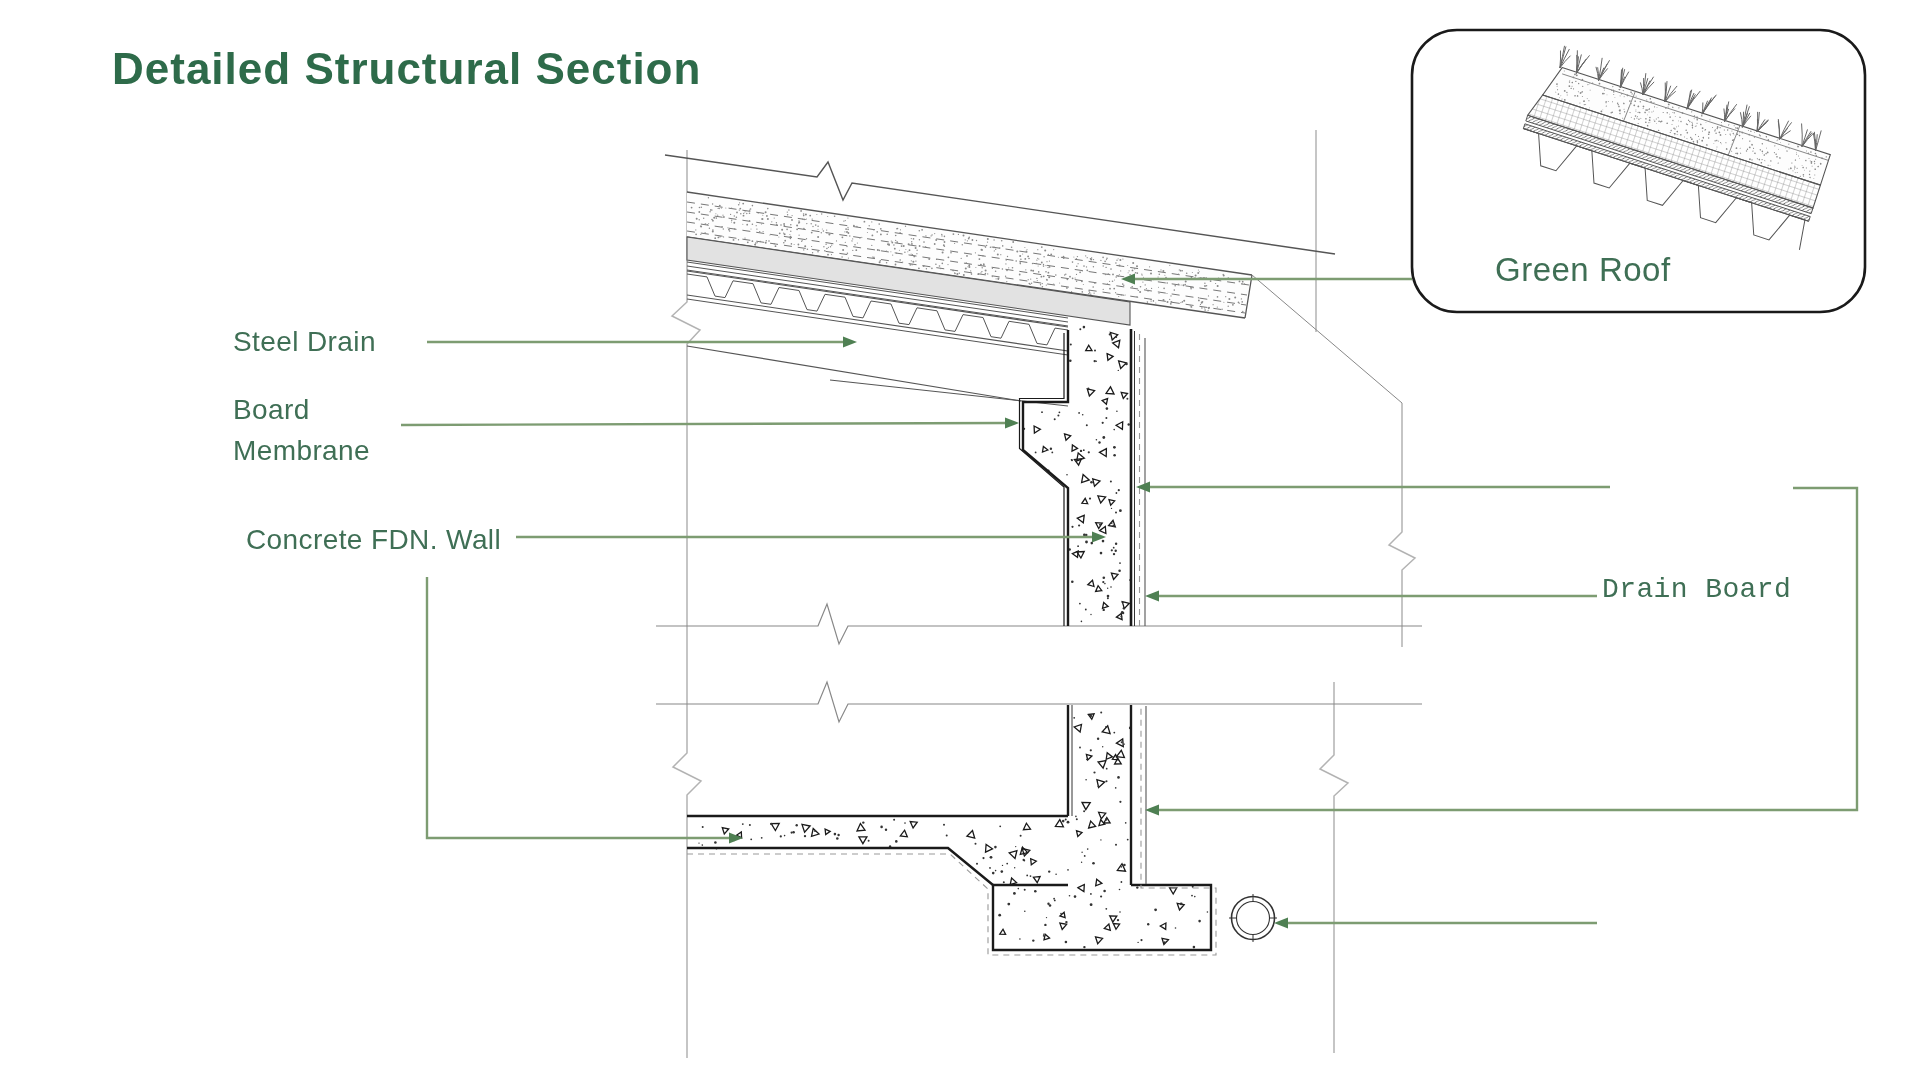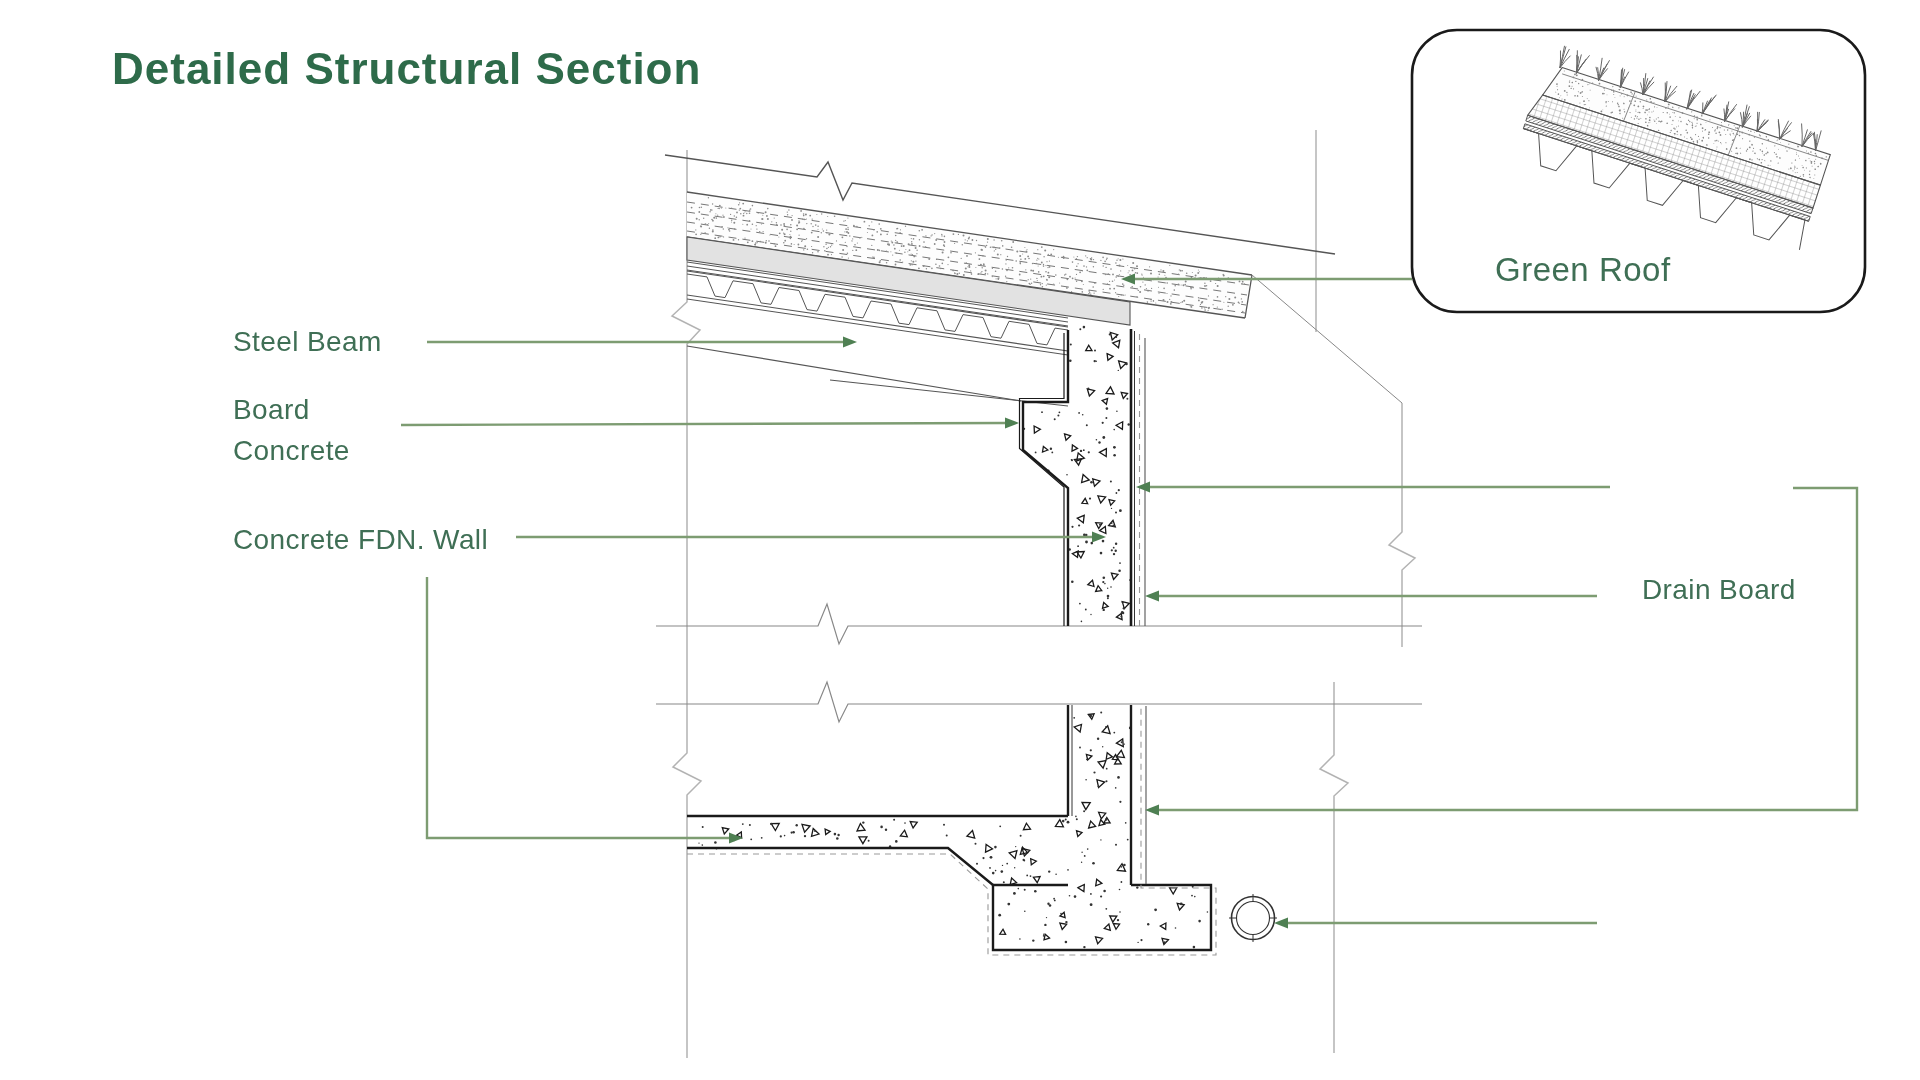--- a/index.html
+++ b/index.html
@@ -5,23 +5,23 @@
   html,body{margin:0;padding:0;background:#ffffff;width:1920px;height:1080px;overflow:hidden;
     font-family:"Liberation Sans", sans-serif;}
   #stage{position:relative;width:1920px;height:1080px;background:#fff;}
   #drawing{position:absolute;left:0;top:0;}
   .page-title{position:absolute;left:112px;top:44px;font-size:44px;font-weight:bold;
     letter-spacing:1px;color:var(--c-title,#2e6b4a);}
   .lbl{position:absolute;font-size:28px;letter-spacing:.4px;line-height:1.45;
     color:var(--c-label,#3f6f55);white-space:nowrap;}
   .lbl-steel{left:233px;top:322px;}
   .lbl-stucco{left:233px;top:390px;}
-  .lbl-concrete{left:233px;top:520px;text-align:right;}
+  .lbl-concrete{left:246px;top:520px;text-align:right;}
   .lbl-waterproof{left:1620px;top:440px;}
-  .lbl-drainboard{left:1642px;top:570px;}
+  .lbl-drainboard{left:1602px;top:570px;font-family:Liberation Mono, monospace;}
   .lbl-perforated{left:1605px;top:870px;}
   .lbl-greenroof{left:1447px;top:246px;font-size:33px;letter-spacing:.5px;margin-left:48px;}
 </style>
 </head>
 <body>
 
 <div id="stage">
 
   <svg id="drawing" width="1920" height="1080" viewBox="0 0 1920 1080">
     <defs>
@@ -1604,25 +1604,25 @@
               <path d="M 284.75751000642776 1 Q 284.3991527676582 -10.120394229888916 283.86161690950394 -20.240788459777832"></path>
             </g>
         </g>
       </g>
     </g>
   </svg>
 
   <div class="page-title">Detailed Structural Section</div>
 
   <div class="lbl lbl-steel">
-    <span>Steel Beam</span>
+    <span>Steel Drain</span>
   </div>
   <div class="lbl lbl-stucco">
     <div>Board</div>
-    <div>Concrete</div>
+    <div>Membrane</div>
   </div>
   <div class="lbl lbl-concrete">
     <span>Concrete FDN. Wall</span>
   </div>
   <div class="lbl lbl-drainboard">
     <span>Drain Board</span>
   </div>
   <div class="lbl lbl-perforated">
   </div>
   <div class="lbl lbl-greenroof">Green Roof</div>

